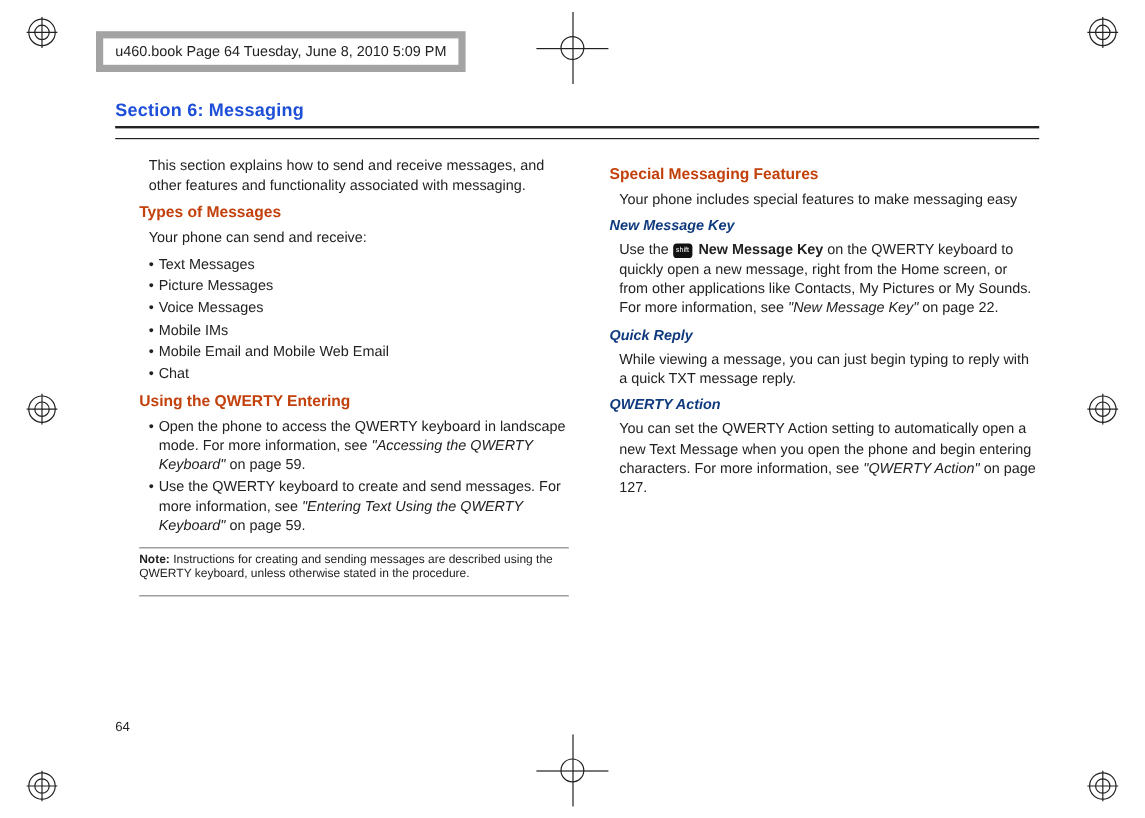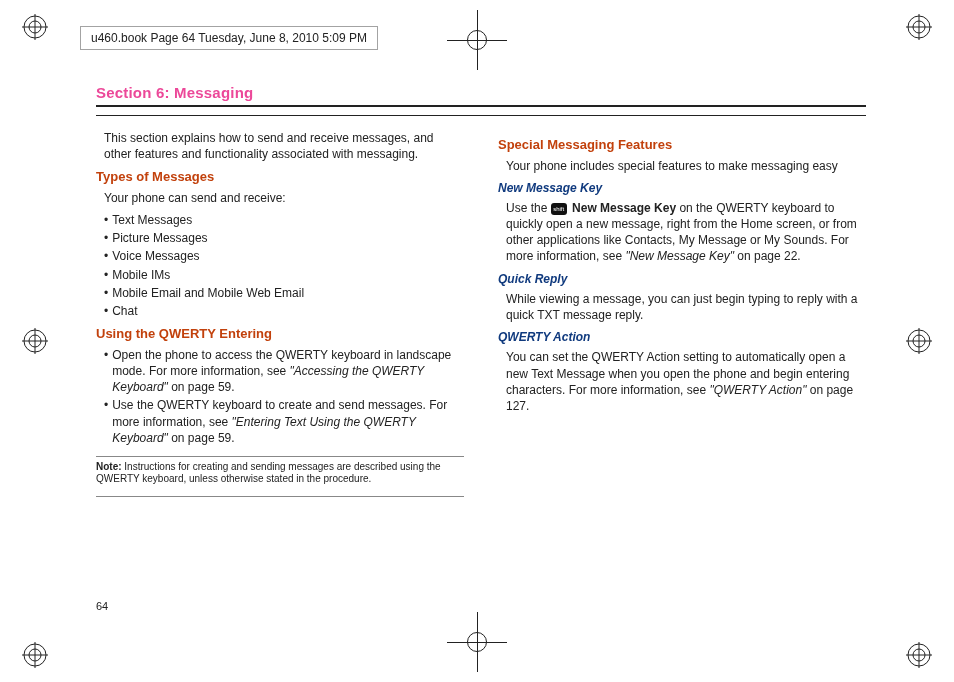--- a/index.html
+++ b/index.html
@@ -49,51 +49,52 @@
     border-radius: 50%;
     width: 18px; height: 18px;
     left: 50%; top: 50%;
     transform: translate(-50%, -50%);
   }
 
   .header-box {
     position: absolute;
     top: 26px;
     left: 80px;
-    border: 1px solid #a3a3a3;
+    border: 6px solid #a3a3a3;
     padding: 4px 10px;
     font-size: 12px;
   }
 
   .content {
     position: absolute;
     top: 84px;
     left: 96px;
     width: 770px;
   }
   .section-title {
-    color: #ec4899;
+    color: #1d4ed8;
     font-weight: bold;
     font-size: 15px;
     letter-spacing: 0.2px;
     margin-bottom: 4px;
   }
   .hr-strong {
     border: none;
     border-top: 2px solid #222;
     margin: 0 0 8px 0;
   }
   .hr-thin {
     border: none;
     border-top: 1px solid #222;
     margin: 0 0 14px 0;
   }
   .columns {
     display: flex;
     gap: 34px;
+    margin-left: 20px;
   }
   .col {
     width: 368px;
     font-size: 12px;
     line-height: 1.35;
   }
   .para {
     margin: 0 0 6px 8px;
   }
   .h2 {
@@ -273,21 +274,21 @@
         </p>
         <hr class="note-rule">
       </div>
 
       <div class="col">
         <div class="h2">Special Messaging Features</div>
         <p class="para">Your phone includes special features to make messaging easy</p>
 
         <div class="h3">New Message Key</div>
         <p class="para">
-          <span>Use the </span><span class="keyglyph">shift</span><span class="strong"> New Message Key</span><span> on the QWERTY keyboard to quickly open a new message, right from the Home screen, or from other applications like Contacts, My Message or My Sounds. For more information, see </span><span class="xref">"New Message Key"</span><span> on page 22.</span>
+          <span>Use the </span><span class="keyglyph">shift</span><span class="strong"> New Message Key</span><span> on the QWERTY keyboard to quickly open a new message, right from the Home screen, or from other applications like Contacts, My Pictures or My Sounds. For more information, see </span><span class="xref">"New Message Key"</span><span> on page 22.</span>
         </p>
 
         <div class="h3">Quick Reply</div>
         <p class="para">While viewing a message, you can just begin typing to reply with a quick TXT message reply.</p>
 
         <div class="h3">QWERTY Action</div>
         <p class="para">
           <span>You can set the QWERTY Action setting to automatically open a new Text Message when you open the phone and begin entering characters. For more information, see </span><span class="xref">"QWERTY Action"</span><span> on page 127.</span>
         </p>
       </div>

